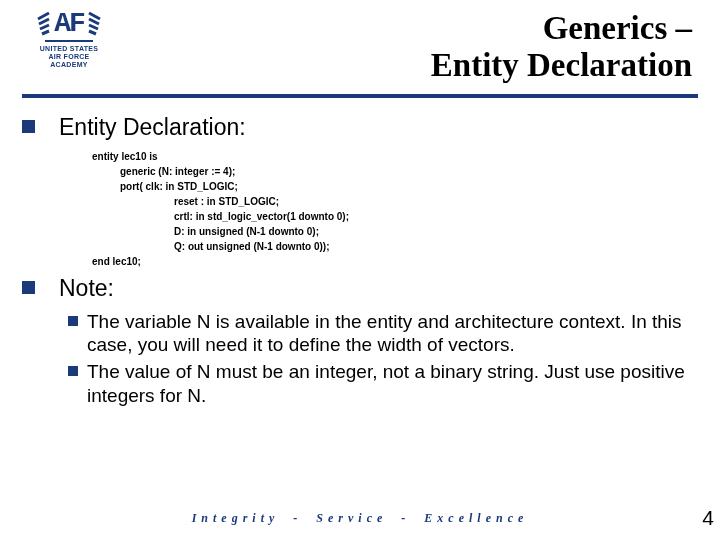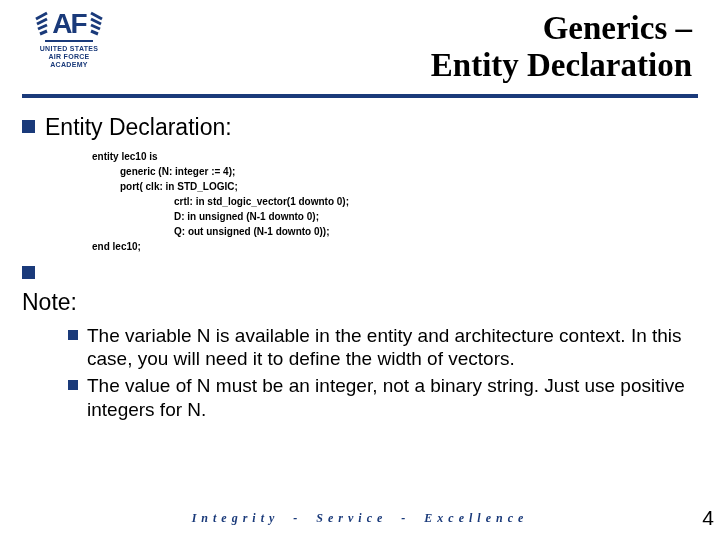--- a/index.html
+++ b/index.html
@@ -3,27 +3,27 @@
 <meta charset="utf-8">
 <style>
   * { box-sizing: border-box; margin: 0; padding: 0; }
   html, body { width: 720px; height: 540px; background: #fff; font-family: Arial, Helvetica, sans-serif; color: #000; overflow: hidden; }
   .slide { position: relative; width: 720px; height: 540px; }
   .header { position: relative; height: 100px; }
   .logo { position: absolute; left: 24px; top: 10px; width: 90px; }
   .logo-top { display: flex; align-items: center; justify-content: center; gap: 2px; }
   .wing { width: 18px; height: 26px; }
   .wing path { fill: none; stroke: #1a3a7a; stroke-width: 3; }
-  .af { font-family: Liberation Sans, sans-serif; font-weight: bold; font-size: 28px; color: #1a3a7a; letter-spacing: -2px; line-height: 1; text-align: center; }
+  .af { font-family: Liberation Mono, monospace; font-weight: bold; font-size: 28px; color: #1a3a7a; letter-spacing: -2px; line-height: 1; text-align: center; }
   .logo-under { width: 48px; height: 2px; background: #1a3a7a; margin: 2px auto 3px; }
   .logo-text { font-size: 7px; font-weight: bold; color: #1a3a7a; text-align: center; line-height: 1.15; letter-spacing: 0.3px; }
   .title { position: absolute; right: 28px; top: 10px; text-align: right; font-weight: bold; font-size: 33px; font-family: Liberation Serif, serif; line-height: 1.12; }
   .rule { position: absolute; left: 22px; right: 22px; top: 94px; height: 4px; background: #1a3a7a; }
   .body { position: absolute; left: 22px; right: 22px; top: 110px; }
-  .h1 { display: flex; align-items: flex-start; gap: 10px; margin-bottom: 8px; margin-top: 4px; }
+  .h1 { display: flex; align-items: flex-start; gap: 24px; margin-bottom: 8px; margin-top: 4px; }
   .h1 .sq { width: 13px; height: 13px; background: #1a3a7a; flex: none; margin-top: 6px; }
   .h1 .txt { font-size: 23px; font-family: Arial, sans-serif; }
   .code { margin-left: 70px; font-family: Arial, sans-serif; font-size: 10px; font-weight: bold; line-height: 1.5; }
   .code .r1 { margin-left: 0; }
   .code .r2 { margin-left: 28px; }
   .code .r3 { margin-left: 82px; }
   .sub { margin-left: 46px; margin-top: 4px; }
   .li2 { display: flex; align-items: flex-start; gap: 9px; margin-bottom: 4px; }
   .li2 .sq2 { width: 10px; height: 10px; background: #1a3a7a; flex: none; margin-top: 6px; }
   .li2 .txt { font-size: 19px; font-family: Arial, sans-serif; line-height: 1.22; }
@@ -62,27 +62,28 @@
   <div class="body">
     <div class="h1">
       <div class="sq"></div>
       <div class="txt">Entity Declaration:</div>
     </div>
 
     <div class="code">
       <div class="r1">entity lec10 is</div>
       <div class="r2">generic (N: integer := 4);</div>
       <div class="r2">port(     clk: in  STD_LOGIC;</div>
+      <div class="r3">reset : in  STD_LOGIC;</div>
       <div class="r3">crtl: in std_logic_vector(1 downto 0);</div>
       <div class="r3">D: in unsigned (N-1 downto 0);</div>
       <div class="r3">Q: out unsigned (N-1 downto 0));</div>
       <div class="r1">end lec10;</div>
     </div>
 
-    <div class="h1" style="margin-top:6px;flex-direction:column;">
+    <div class="h1" style="margin-top:6px;">
       <div class="sq"></div>
       <div class="txt">Note:</div>
     </div>
 
     <div class="sub">
       <div class="li2">
         <div class="sq2"></div>
         <div class="txt">The variable N is available in the entity and architecture context. In this case, you will need it to define the width of vectors.</div>
       </div>
       <div class="li2">

